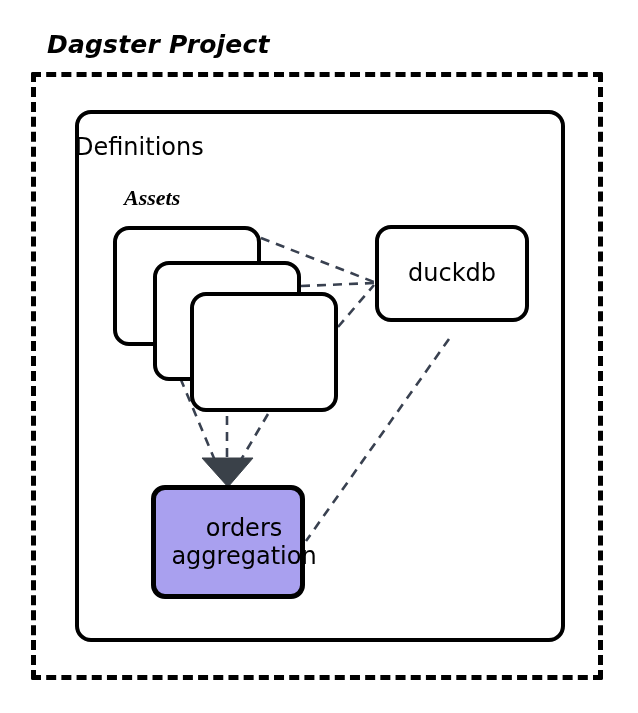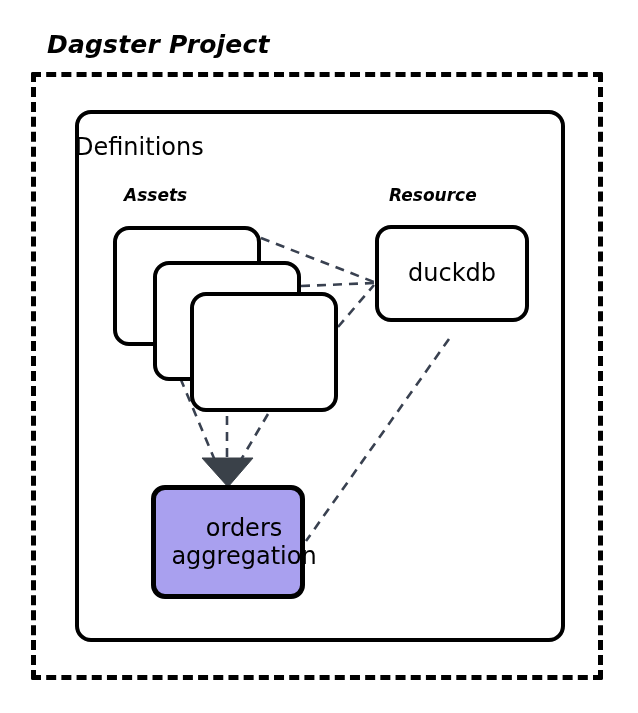--- a/index.html
+++ b/index.html
@@ -71,24 +71,25 @@
     top: 133px;
     width: 490px;
     font-size: 24px;
     font-style: normal;
     font-weight: 400;
   }
 
   
   .group-caption {
     position: absolute;
-    font-size: 17px;
+    font-size: 22px;
     font-style: italic;
     font-weight: 600;
     white-space: nowrap;
+    font-family: Liberation Serif, serif;
   }
   .caption-assets { left: 124px; top: 185px; }
   .caption-resource { left: 389px; top: 185px; }
 
   
   .asset-card {
     position: absolute;
     width: 148px;
     height: 120px;
     border: 4px solid #000000;
@@ -152,21 +153,20 @@
 <div id="stage">
 
   <div class="project-title">Dagster Project</div>
 
   <div class="project-boundary"></div>
 
   <div class="definitions-box"></div>
   <div class="definitions-title">Definitions</div>
 
   <div class="group-caption caption-assets">Assets</div>
-  <div class="group-caption caption-resource">Resource</div>
 
   <svg id="edges" viewBox="0 0 638 713" width="638" height="713" xmlns="http://www.w3.org/2000/svg">
     <g fill="none" stroke="#394150" stroke-width="2.6" stroke-dasharray="9 7" stroke-linecap="butt">
 
       <path d="M 261 238 L 374 282"></path>
       <path d="M 301 286 L 374 283"></path>
       <path d="M 338 327 L 374 285"></path>
 
       <path d="M 168 349 L 216 463"></path>
       <path d="M 227 384 L 227 462"></path>

